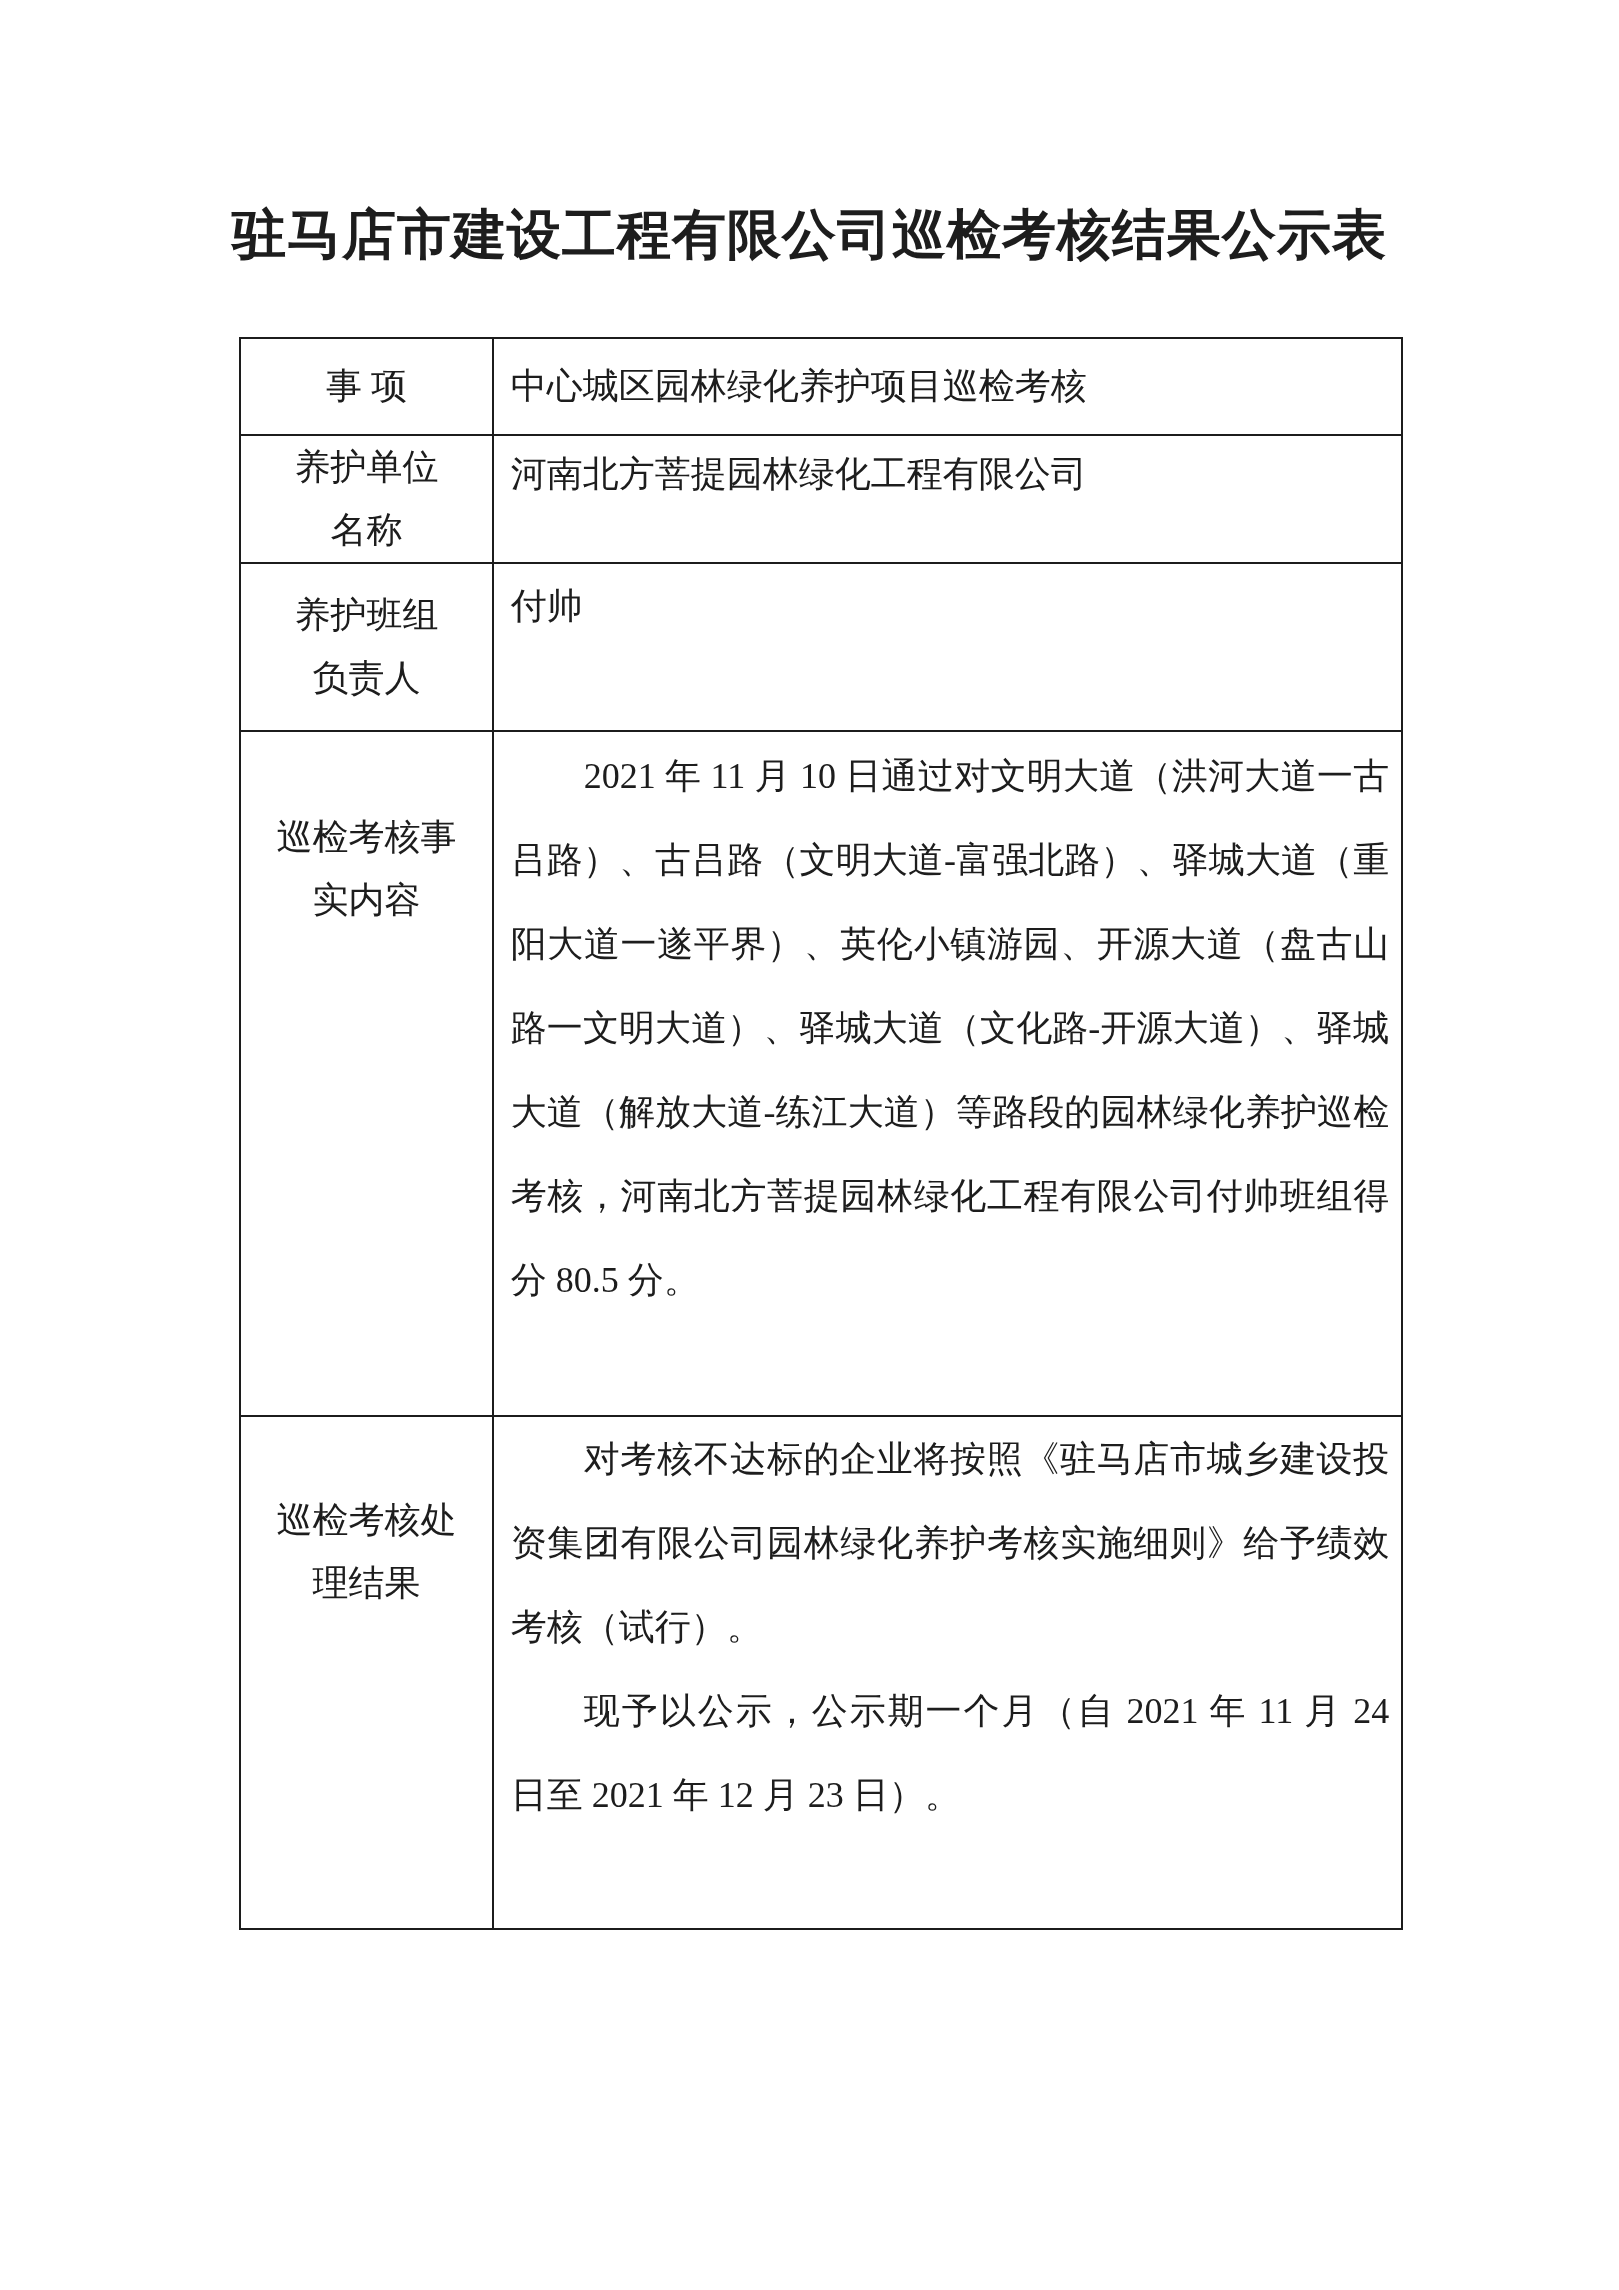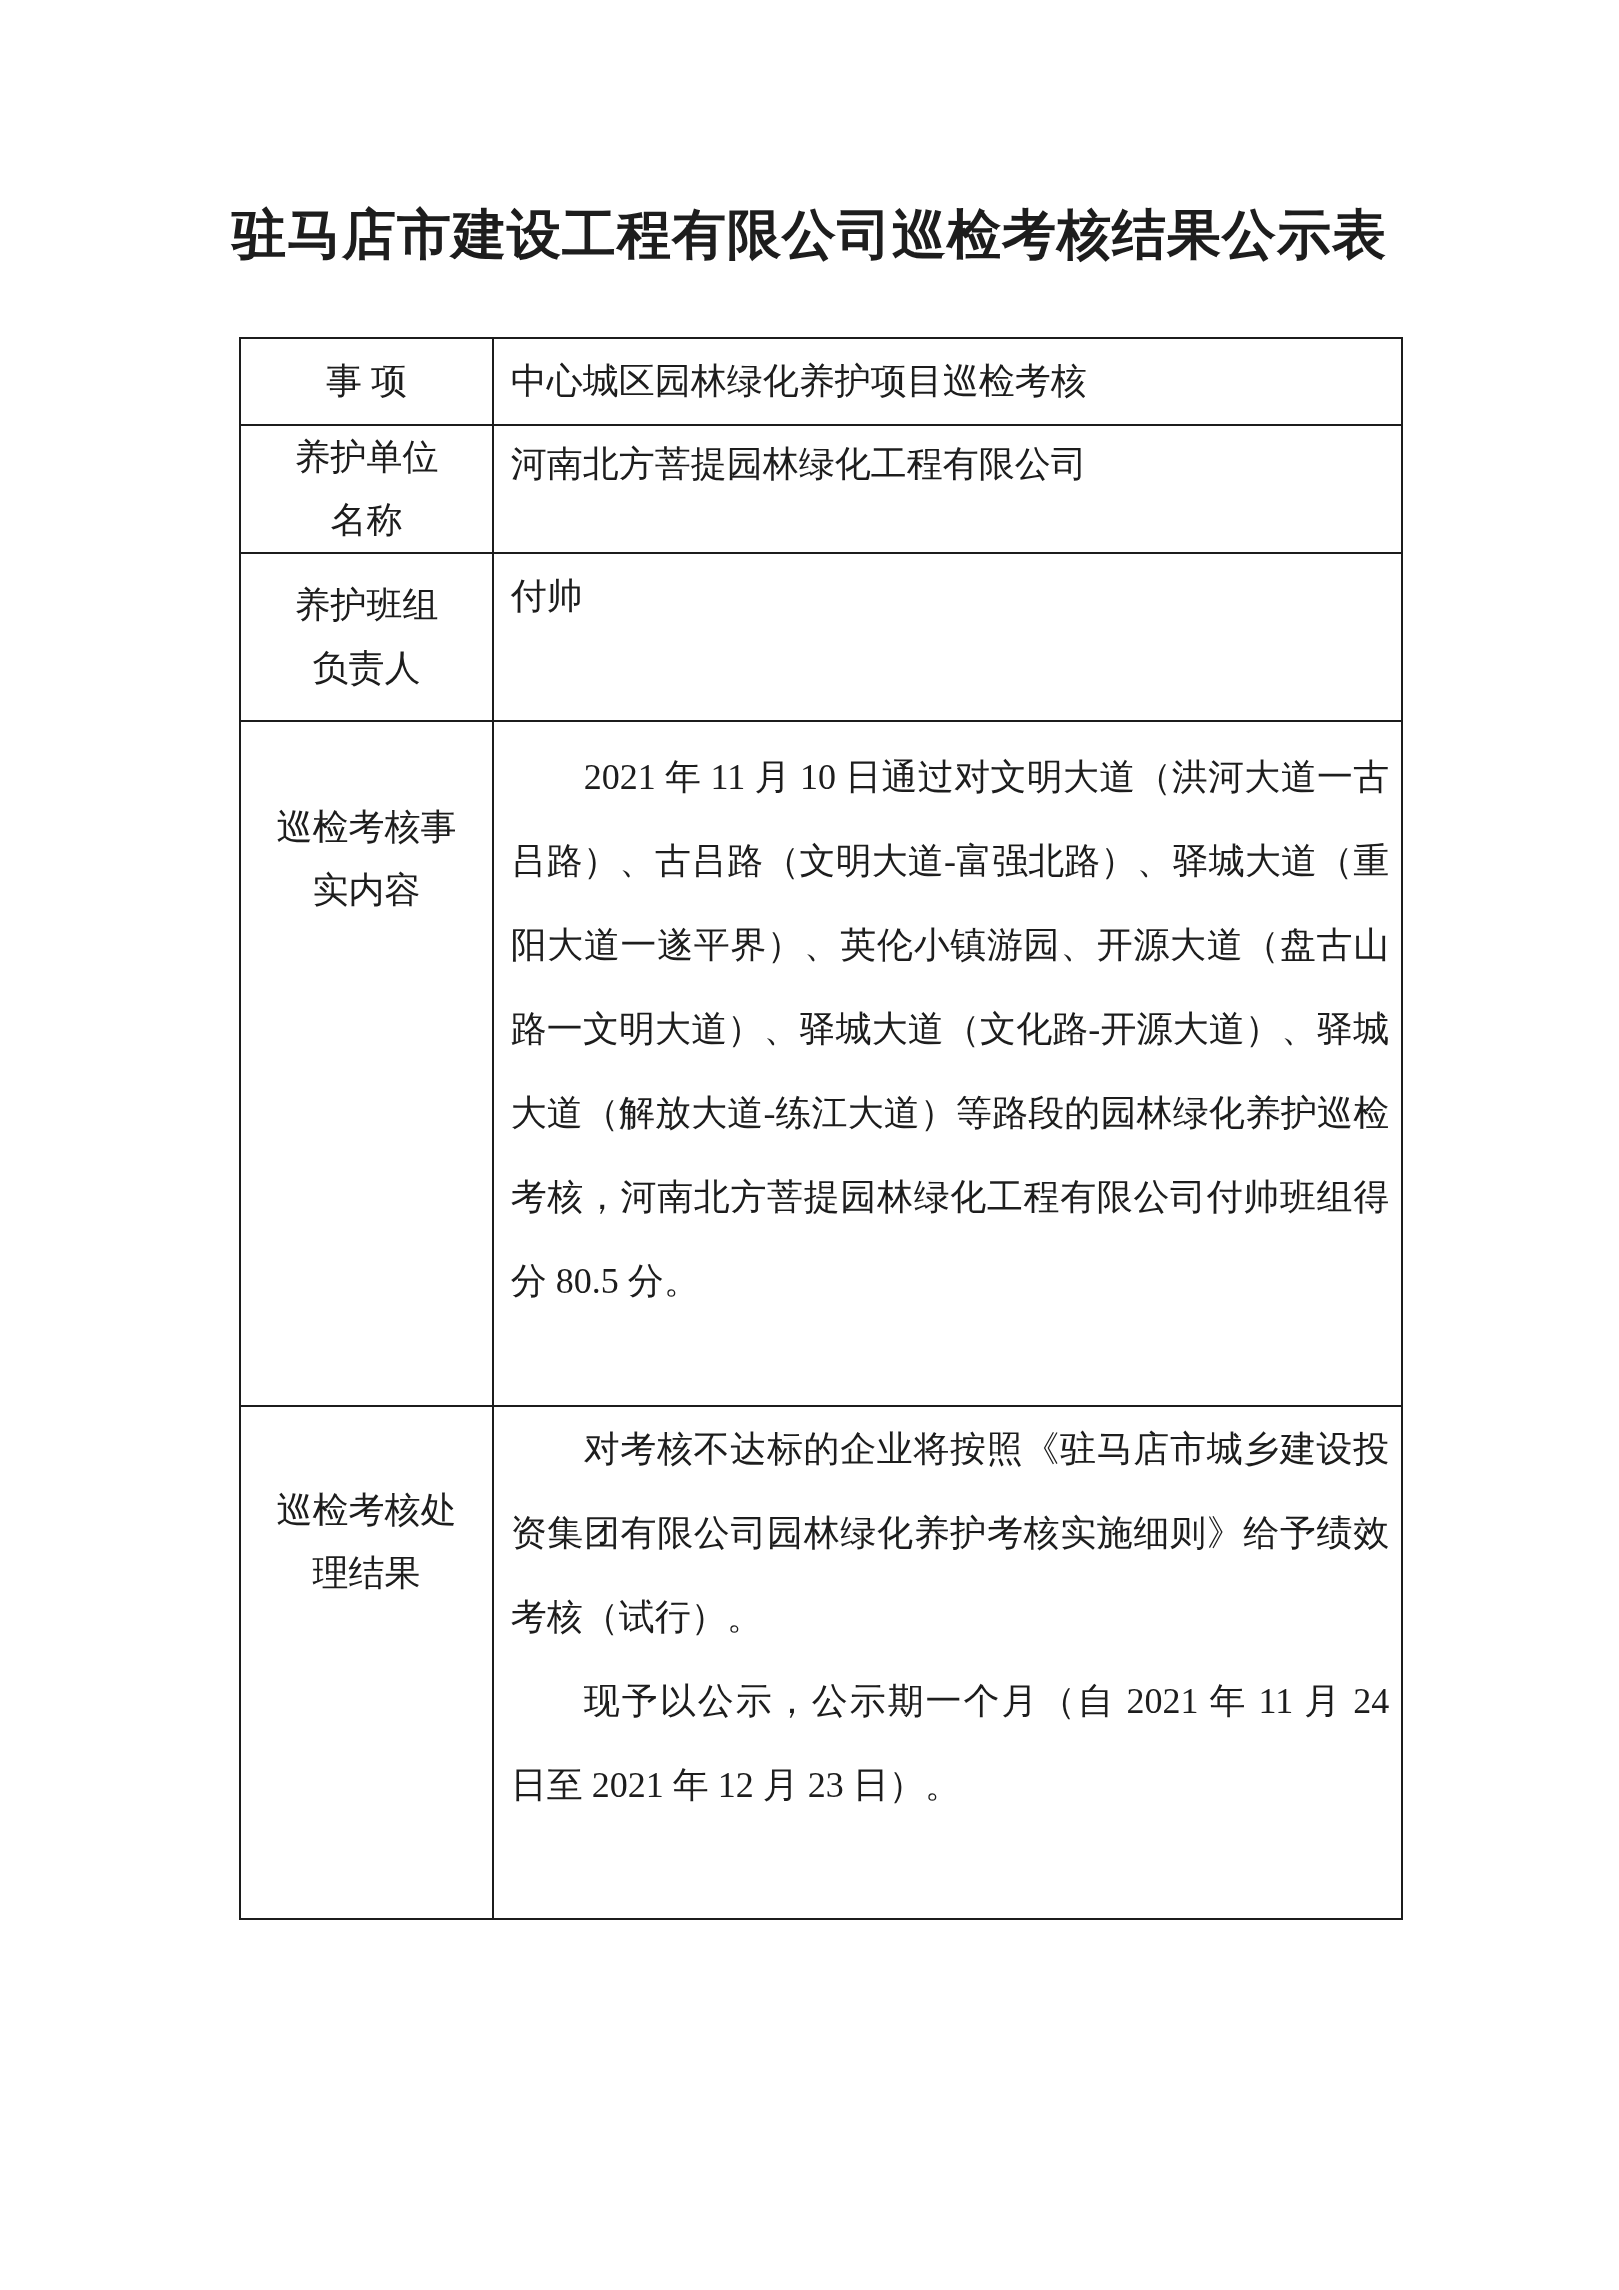--- a/index.html
+++ b/index.html
@@ -40,42 +40,42 @@
   }
   .notice-table td {
     border: 2px solid var(--border-color, #1c1c1c);
     padding: 0;
     vertical-align: top;
     font-size: 36px;
     overflow: hidden;
   }
   col.c1 { width: 253px; }
   col.c2 { width: 909px; }
-  tr.r1 { height: 87px; }
+  tr.r1 { height: 97px; }
   tr.r2 { height: 96px; }
   tr.r3 { height: 168px; }
   tr.r4 { height: 685px; }
   tr.r5 { height: 513px; }
 
   td.label { text-align: center; }
   td.mid   { vertical-align: middle; }
   .lbl-line { line-height: 63px; }
 
   td.value {
     text-align: left;
     padding-left: 16.7px;
     padding-right: 11.8px;
   }
   .val-line { line-height: 63px; }
 
   td.vpad2 { padding-top: 6.9px; }
   td.vpad3 { padding-top: 10.8px; }
   td.lblpad4 { padding-top: 74px; }
   td.lblpad5 { padding-top: 72px; }
-  td.vpad4 { padding-top: 13px; }
+  td.vpad4 { padding-top: 2px; }
   td.vpad5 { padding-top: 0px; }
 
   .para {
     margin: 0;
     line-height: 84px;
     text-align: justify;
     text-indent: 73px;
   }
 </style>
 </head>

